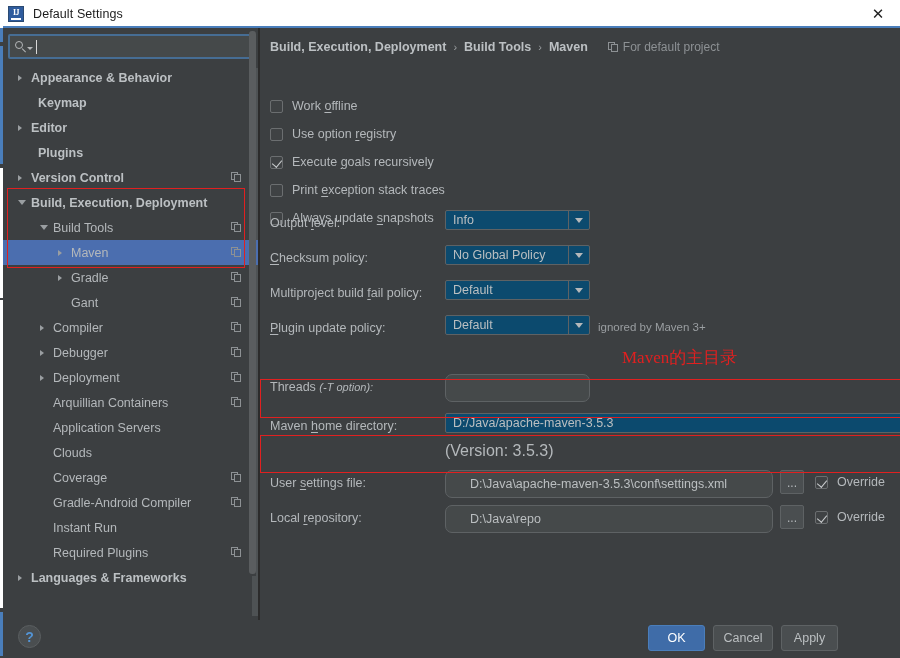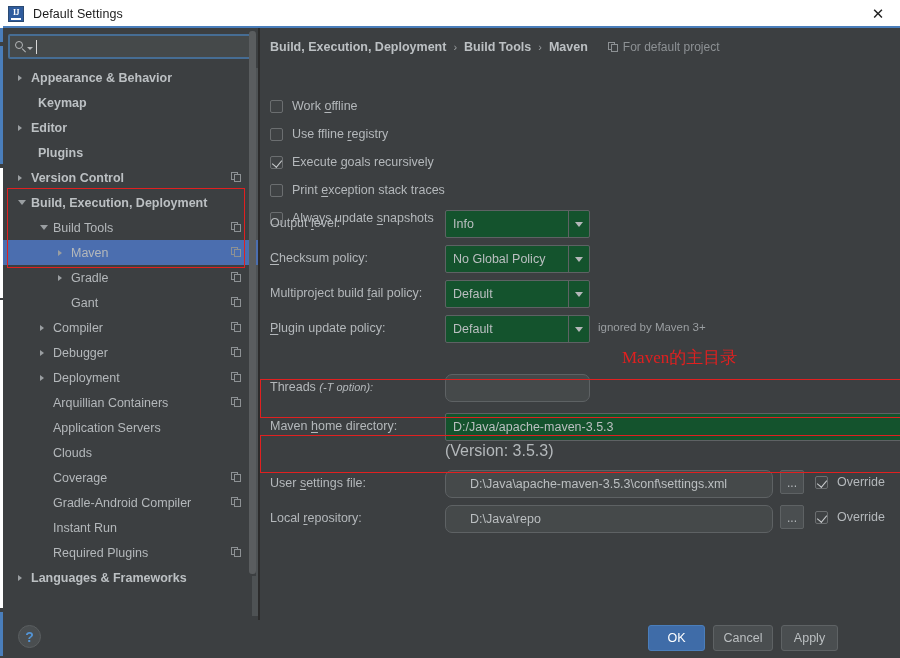--- a/index.html
+++ b/index.html
@@ -195,22 +195,22 @@
   .cb-label {
     margin-left: 9px; color: #b4b8bb; font-size: 12.5px; white-space: nowrap;
   }
   .mn { text-decoration: underline; text-underline-offset: 2px; }
 
   .field-row { position: absolute; left: 10px; display: flex; align-items: center; }
   .field-label { color: #b4b8bb; font-size: 12.5px; white-space: nowrap; }
   .field-label .it { font-style: italic; font-size: 11px; }
 
   .combo {
-    position: absolute; height: 28px;
-    background: #14532d; border: 1px solid #5e6264; border-radius: 2px;
+    position: absolute; height: 20px;
+    background: #0c4a6e; border: 1px solid #5e6264; border-radius: 2px;
     display: flex; align-items: center;
   }
   .combo .val {
     flex: 1; color: #bbbfc1; font-size: 12.5px; padding-left: 7px;
     white-space: nowrap; overflow: hidden;
   }
   .combo .arrowbtn {
     width: 21px; height: 100%; border-left: 1px solid #5e6264;
     display: flex; align-items: center; justify-content: center; flex: none;
   }
@@ -468,21 +468,21 @@
       </span>
     </div>
 
     <div id="checkbox-area">
         <div class="cb-row" style="top: 71px;">
           <span class="cbox"></span>
           <span class="cb-label"><span>Work </span><span class="mn">o</span><span>ffline</span></span>
         </div>
         <div class="cb-row" style="top: 99px;">
           <span class="cbox"></span>
-          <span class="cb-label"><span>Use ffline </span><span class="mn">r</span><span>egistry</span></span>
+          <span class="cb-label"><span>Use option </span><span class="mn">r</span><span>egistry</span></span>
         </div>
         <div class="cb-row" style="top: 127px;">
           <span class="cbox checked"></span>
           <span class="cb-label"><span>Execute </span><span class="mn">g</span><span>oals recursively</span></span>
         </div>
         <div class="cb-row" style="top: 155px;">
           <span class="cbox"></span>
           <span class="cb-label"><span>Print </span><span class="mn">e</span><span>xception stack traces</span></span>
         </div>
         <div class="cb-row" style="top: 183px;">

